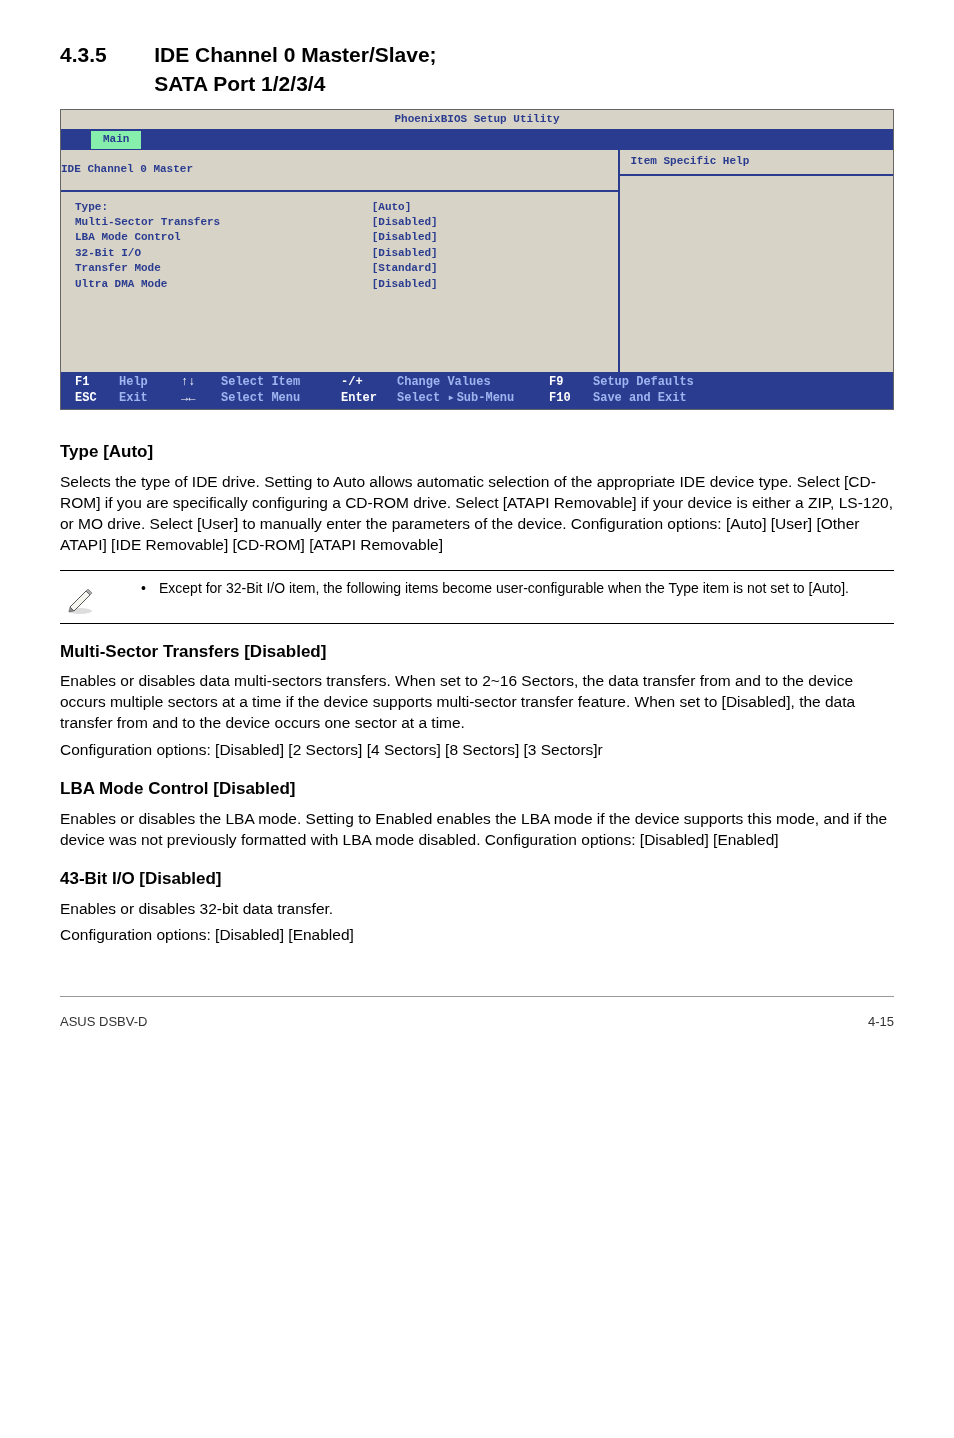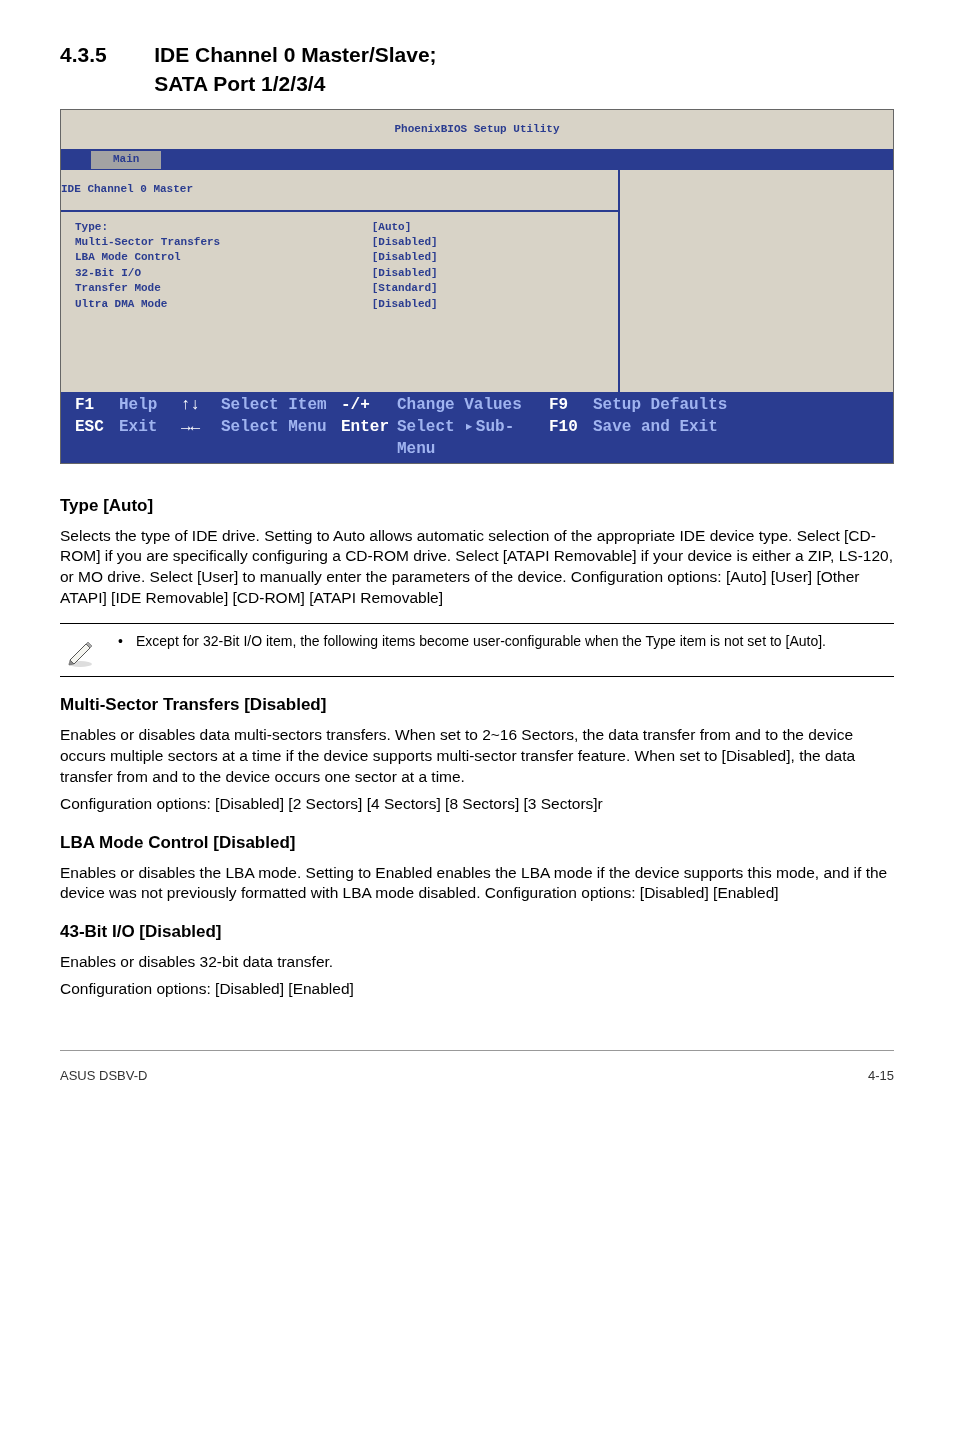--- a/index.html
+++ b/index.html
@@ -30,32 +30,32 @@
       border: 1px solid #666;
       margin: 10px 0 30px 0;
       font-family: "Courier New", monospace;
       font-size: 11px;
       font-weight: bold;
     }
     .bios-title {
       background: #d8d3c7;
       color: #2a3c90;
       text-align: center;
-      padding: 12px 0;
+      padding: 2px 0;
       font-size: 11px;
     }
     .bios-tabbar {
       background: #2a3c90;
       padding: 2px 0 2px 30px;
       height: 20px;
     }
     .bios-tab {
-      background: #a3a3a3;
-      color: #2a3c90;
-      padding: 1px 22px;
+      background: #86efac;
+      color: #2a3c90;
+      padding: 1px 12px;
       display: inline-block;
       font-size: 11px;
     }
     .bios-body {
       display: flex;
       background: #d8d3c7;
       border-top: 1px solid #2a3c90;
     }
     .bios-left {
       flex: 0 0 67%;
@@ -81,21 +81,21 @@
     }
     .bios-content { padding: 8px 4px 40px 14px; min-height: 180px; }
     .bios-row { display: flex; }
     .bios-label { flex: 0 0 55%; }
     .bios-value { flex: 0 0 45%; }
     .bios-helpcontent { padding: 8px 10px 40px 10px; line-height: 1.25; }
     .bios-footer {
       background: #2a3c90;
       color: #fff;
       padding: 2px 14px;
-      font-size: 16px;
+      font-size: 12px;
     }
     .bios-footer-row { display: flex; }
     .ff-key { width: 44px; color: #fff; }
     .ff-lbl { width: 62px; color: #a0b4f0; }
     .ff-arr { width: 40px; color: #fff; }
     .ff-sel { width: 120px; color: #a0b4f0; }
     .ff-pm  { width: 56px; color: #fff; }
     .ff-cv  { width: 152px; color: #a0b4f0; }
     .ff-f9  { width: 44px; color: #fff; }
     .ff-sd  { color: #a0b4f0; }
@@ -109,21 +109,21 @@
       font-size: 15.5px;
       line-height: 1.35;
       margin-bottom: 6px;
     }
     .notebox {
       display: flex;
       border-top: 1px solid #000;
       border-bottom: 1px solid #000;
       padding: 8px 0;
       margin: 14px 0 14px 0;
-      gap: 8px;
+      gap: 31px;
     }
     .note-icon {
       width: 40px;
       flex-shrink: 0;
       display: flex;
       align-items: flex-start;
       justify-content: center;
       padding-top: 4px;
     }
     .note-text {
@@ -187,20 +187,21 @@
           <div class="bios-label">Transfer Mode</div>
           <div class="bios-value">[Standard]</div>
         </div>
         <div class="bios-row">
           <div class="bios-label">Ultra DMA Mode</div>
           <div class="bios-value">[Disabled]</div>
         </div>
       </div>
     </div>
     <div class="bios-right">
+      <div class="bios-right-header">Item Specific Help</div>
     </div>
   </div>
   <div class="bios-footer">
     <div class="bios-footer-row">
       <span class="ff-key">F1</span>
       <span class="ff-lbl">Help</span>
       <span class="ff-arr">↑↓</span>
       <span class="ff-sel">Select Item</span>
       <span class="ff-pm">-/+</span>
       <span class="ff-cv">Change Values</span>

